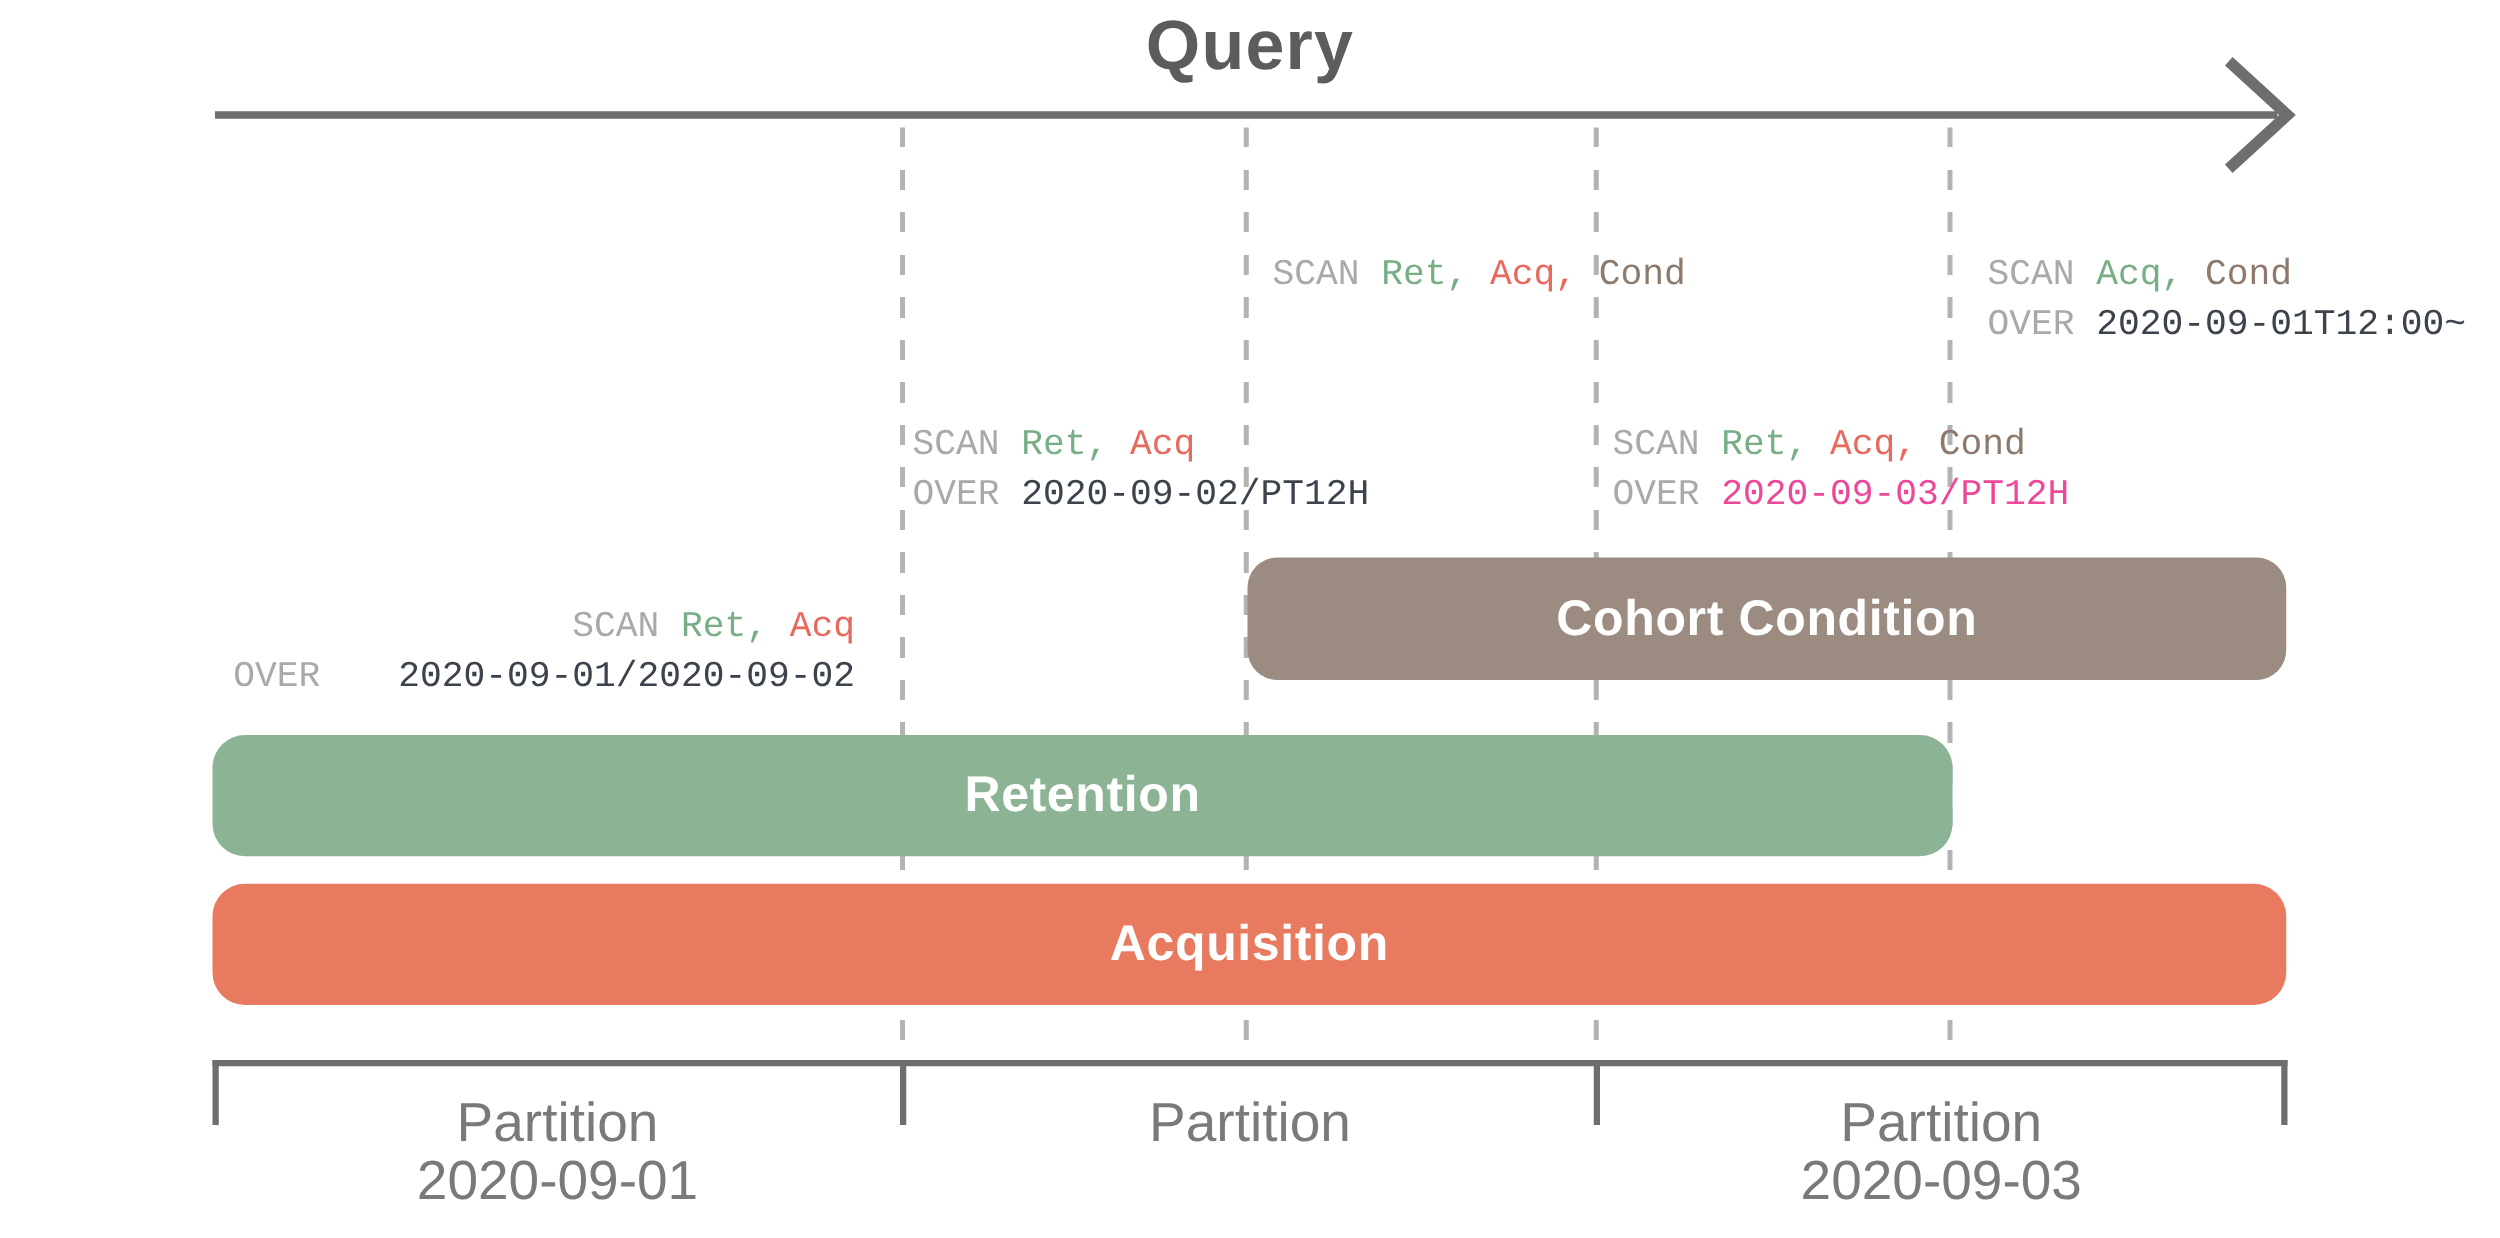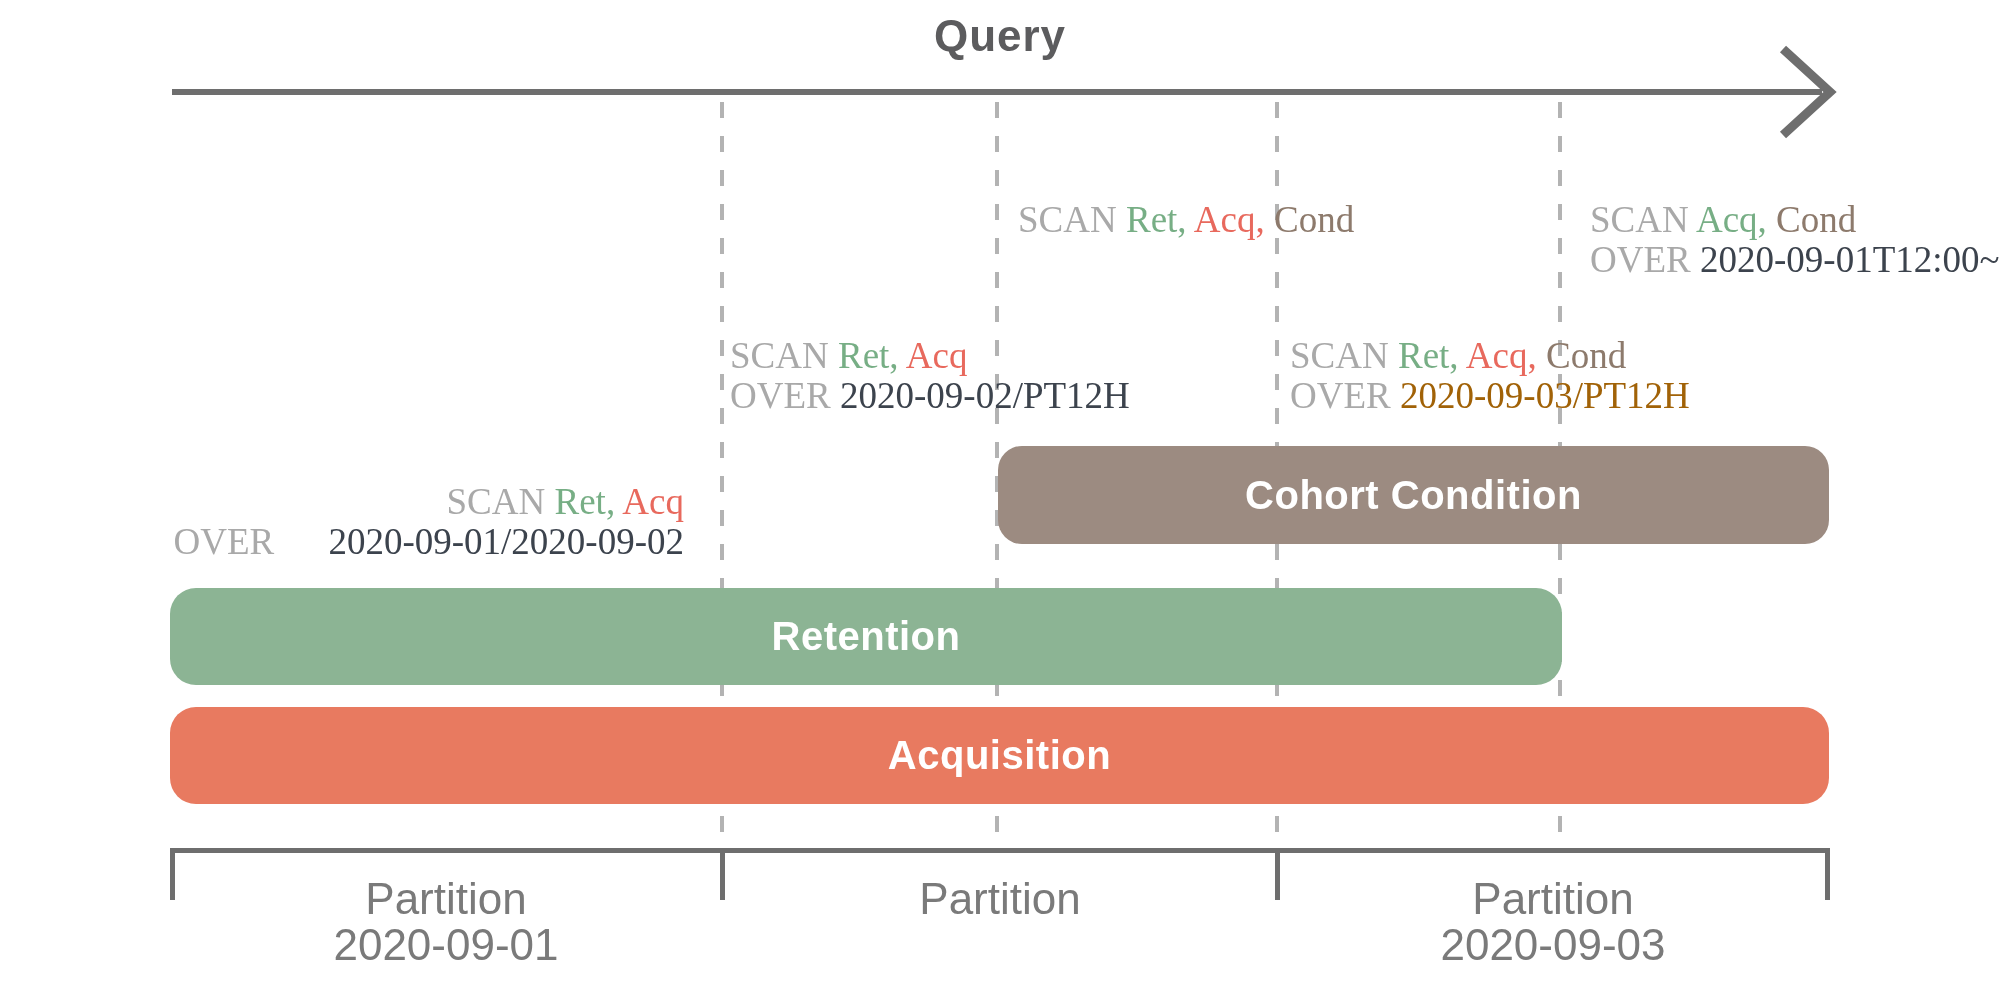--- a/index.html
+++ b/index.html
@@ -3,21 +3,21 @@
 <meta charset="utf-8">
 <style>
   html,body{margin:0;padding:0;background:#ffffff;}
   .canvas{
     position:relative;width:2000px;height:990px;background:#ffffff;
     font-family:"Liberation Sans","DejaVu Sans",sans-serif;overflow:hidden;
   }
   
   .title{
     position:absolute;left:0;top:10px;width:2000px;text-align:center;
-    font-size:44px;font-weight:bold;letter-spacing:1px;color:var(--c-title);
+    font-size:56px;font-weight:bold;letter-spacing:1px;color:var(--c-title);
     line-height:52px;
   }
   
   .arrow-line{position:absolute;left:172px;top:89px;width:1650px;height:6px;background:var(--c-axis);}
   .arrow-head{position:absolute;left:1776px;top:42px;width:62px;height:100px;}
   
   .dash{
     position:absolute;top:102px;height:746px;width:4px;
     background:repeating-linear-gradient(to bottom,var(--c-dash) 0 16px,transparent 16px 34px);
   }
@@ -25,22 +25,22 @@
   
   .bar{
     position:absolute;border-radius:26px;display:flex;align-items:center;justify-content:center;
     color:var(--c-bar_text);font-size:40px;font-weight:bold;letter-spacing:.5px;
   }
   #bar-cohort{left:998px;top:446px;width:831px;height:98px;background:var(--c-bar_cohort);border-radius:24px;}
   #bar-retention{left:170px;top:588px;width:1392px;height:97px;background:var(--c-bar_retention);}
   #bar-acquisition{left:170px;top:707px;width:1659px;height:97px;background:var(--c-bar_acquisition);}
   
   .ann{
-    position:absolute;font-family:Liberation Serif, serif;
-    font-size:37px;line-height:40px;white-space:pre;
+    position:absolute;font-family:Liberation Mono, monospace;
+    font-size:29px;line-height:40px;white-space:pre;
   }
   #ann-0{top:482px;right:1316px;text-align:right;}
   #ann-1{top:336px;left:730px;}
   #ann-2{top:200px;left:1018px;}
   #ann-3{top:336px;left:1290px;}
   #ann-4{top:200px;left:1590px;}
   
   .axis-line{position:absolute;left:170px;top:848px;width:1660px;height:5px;background:var(--c-axis);}
   .tick{position:absolute;top:848px;width:5px;height:52px;background:var(--c-axis);}
   .tick.t0{left:170px}.tick.t1{left:720px}.tick.t2{left:1275px}.tick.t3{left:1825px}
@@ -63,21 +63,21 @@
   </svg>
 
   <div class="dash d1"></div>
   <div class="dash d2"></div>
   <div class="dash d3"></div>
   <div class="dash d4"></div>
 
   <div class="ann" id="ann-0"><div><span style="color: rgb(169, 169, 169);">SCAN </span><span style="color: rgb(119, 174, 133);">Ret, </span><span style="color: rgb(232, 105, 93);">Acq</span></div><div><span style="color: rgb(169, 169, 169);">OVER </span><span style="color: rgb(60, 67, 77); margin-left: 45px;">2020-09-01/2020-09-02</span></div></div>
   <div class="ann" id="ann-1"><div><span style="color: rgb(169, 169, 169);">SCAN </span><span style="color: rgb(119, 174, 133);">Ret, </span><span style="color: rgb(232, 105, 93);">Acq</span></div><div><span style="color: rgb(169, 169, 169);">OVER </span><span style="color: rgb(60, 67, 77);">2020-09-02/PT12H</span></div></div>
   <div class="ann" id="ann-2"><div><span style="color: rgb(169, 169, 169);">SCAN </span><span style="color: rgb(119, 174, 133);">Ret, </span><span style="color: rgb(232, 105, 93);">Acq, </span><span style="color: rgb(141, 122, 108);">Cond</span></div></div>
-  <div class="ann" id="ann-3"><div><span style="color: rgb(169, 169, 169);">SCAN </span><span style="color: rgb(119, 174, 133);">Ret, </span><span style="color: rgb(232, 105, 93);">Acq, </span><span style="color: rgb(141, 122, 108);">Cond</span></div><div><span style="color: rgb(169, 169, 169);">OVER </span><span style="color: #a16207;">2020-09-03/PT12H</span></div></div>
+  <div class="ann" id="ann-3"><div><span style="color: rgb(169, 169, 169);">SCAN </span><span style="color: rgb(119, 174, 133);">Ret, </span><span style="color: rgb(232, 105, 93);">Acq, </span><span style="color: rgb(141, 122, 108);">Cond</span></div><div><span style="color: rgb(169, 169, 169);">OVER </span><span style="color: #ec4899;">2020-09-03/PT12H</span></div></div>
   <div class="ann" id="ann-4"><div><span style="color: rgb(169, 169, 169);">SCAN </span><span style="color: rgb(119, 174, 133);">Acq, </span><span style="color: rgb(141, 122, 108);">Cond</span></div><div><span style="color: rgb(169, 169, 169);">OVER </span><span style="color: rgb(60, 67, 77);">2020-09-01T12:00~</span></div></div>
 
   <div class="bar" id="bar-cohort">
     <span>Cohort Condition</span>
   </div>
   <div class="bar" id="bar-acquisition">
     <span>Acquisition</span>
   </div>
   <div class="bar" id="bar-retention">
     <span>Retention</span>

